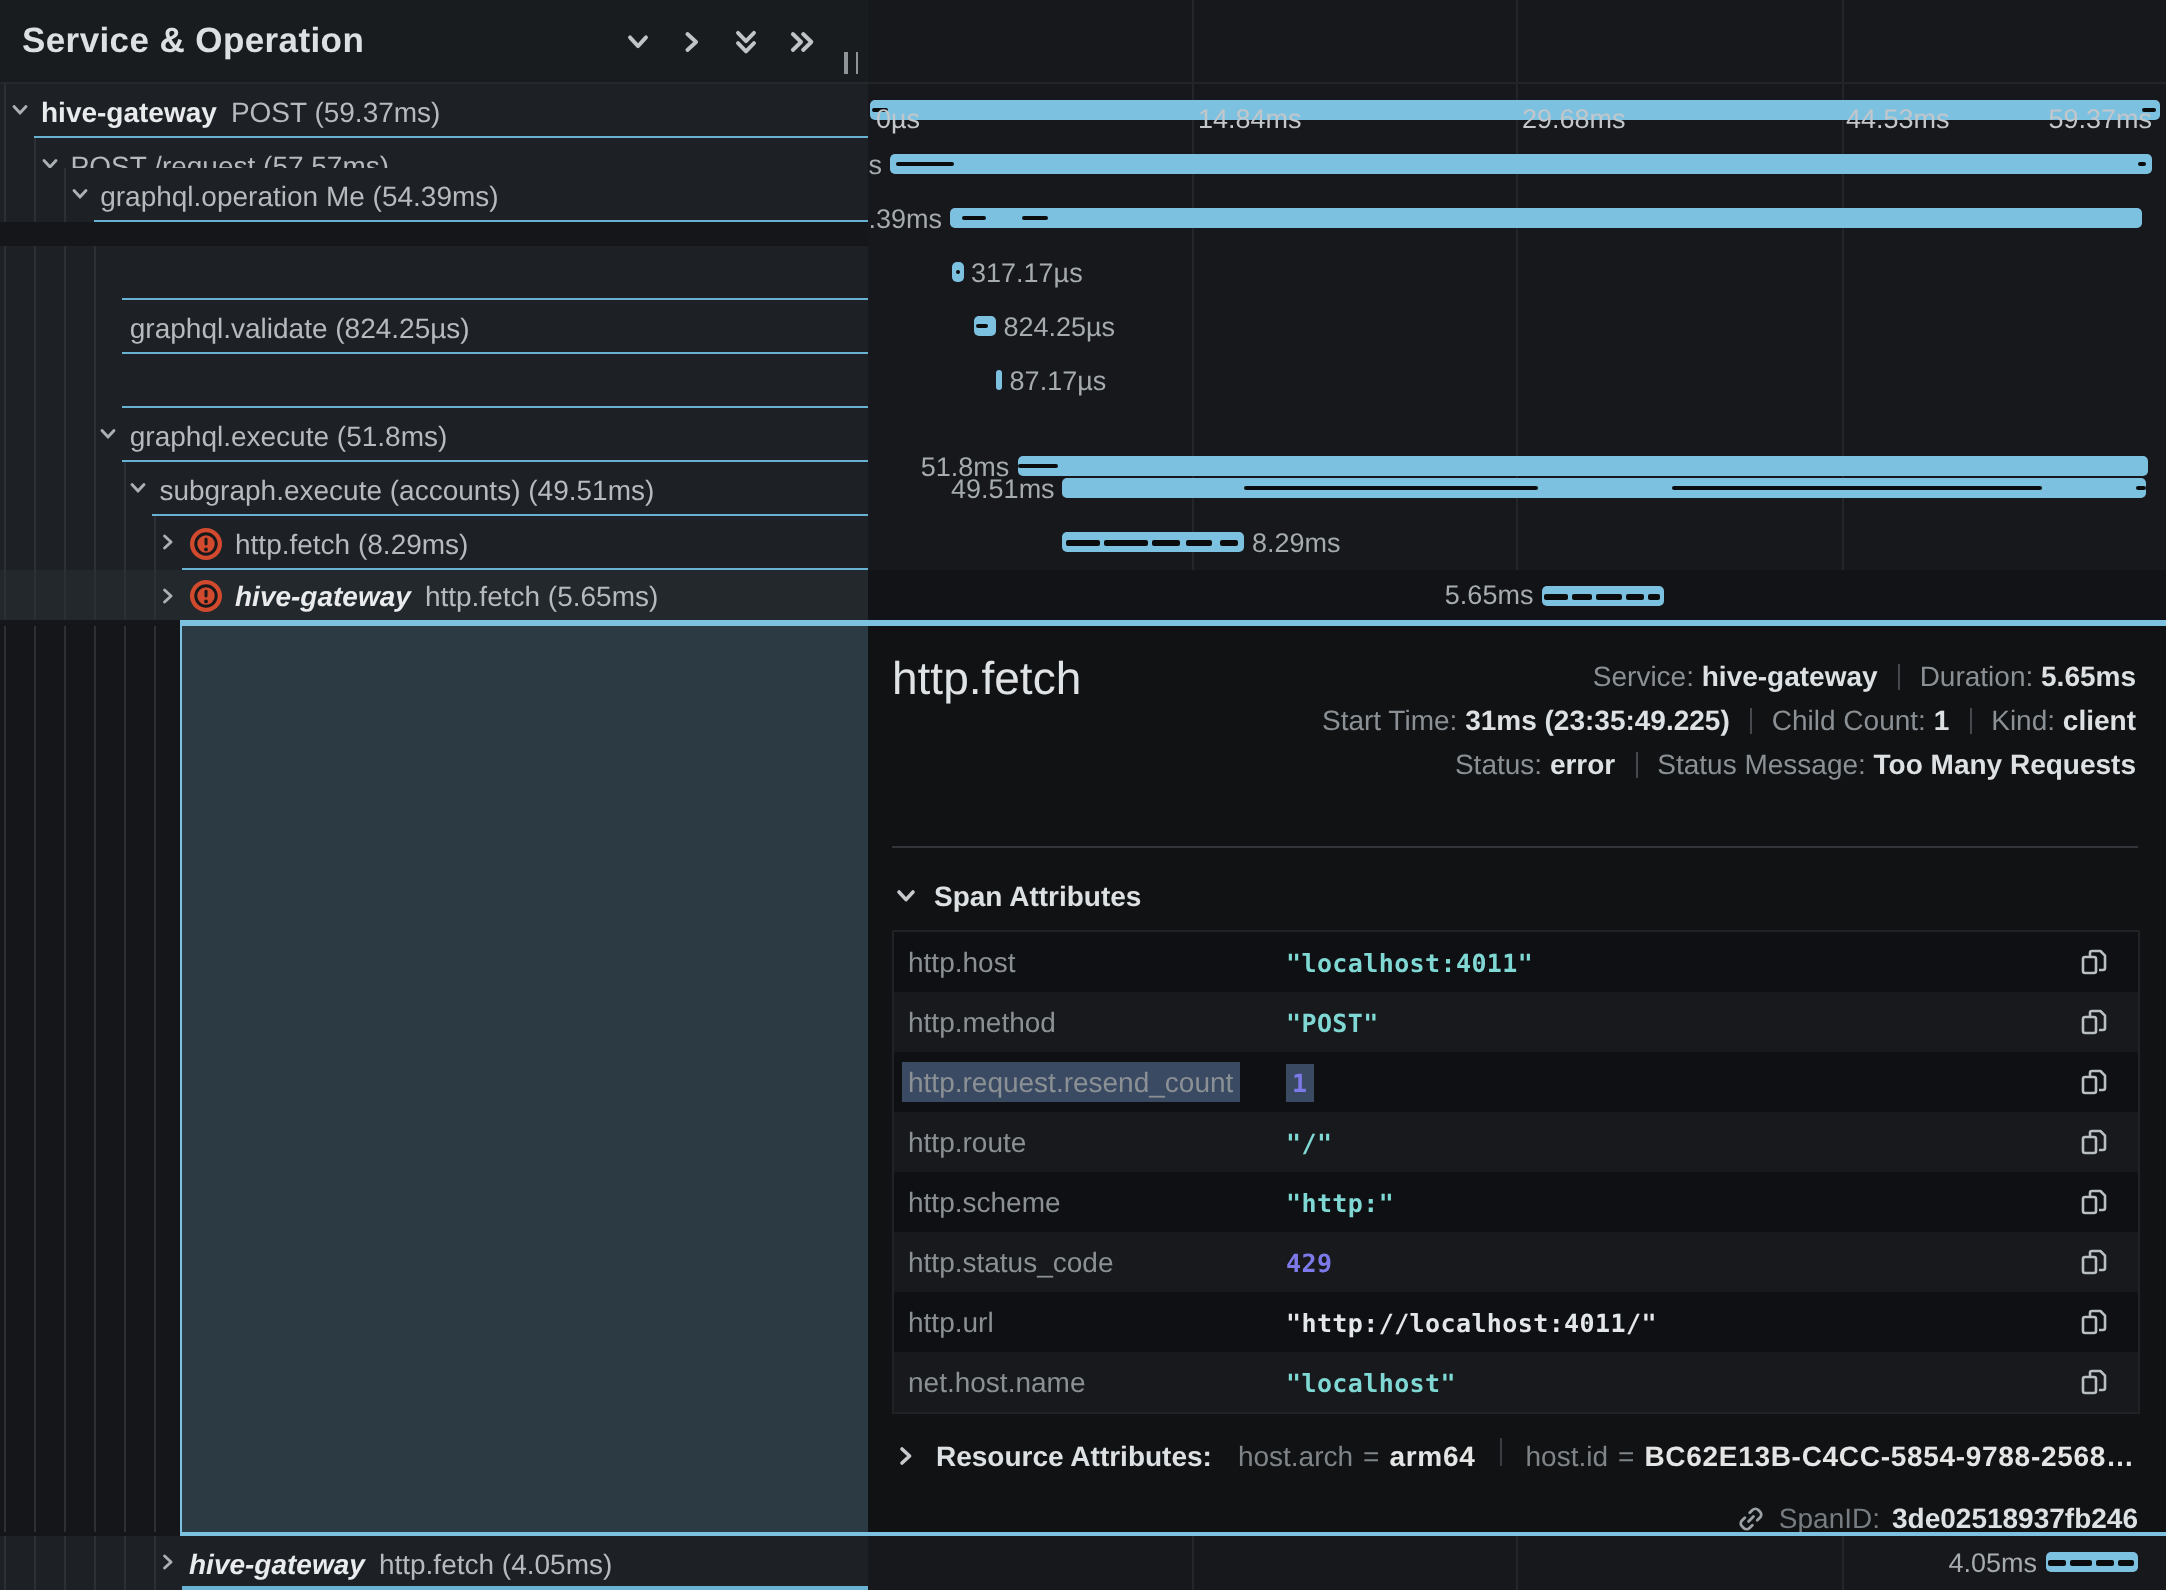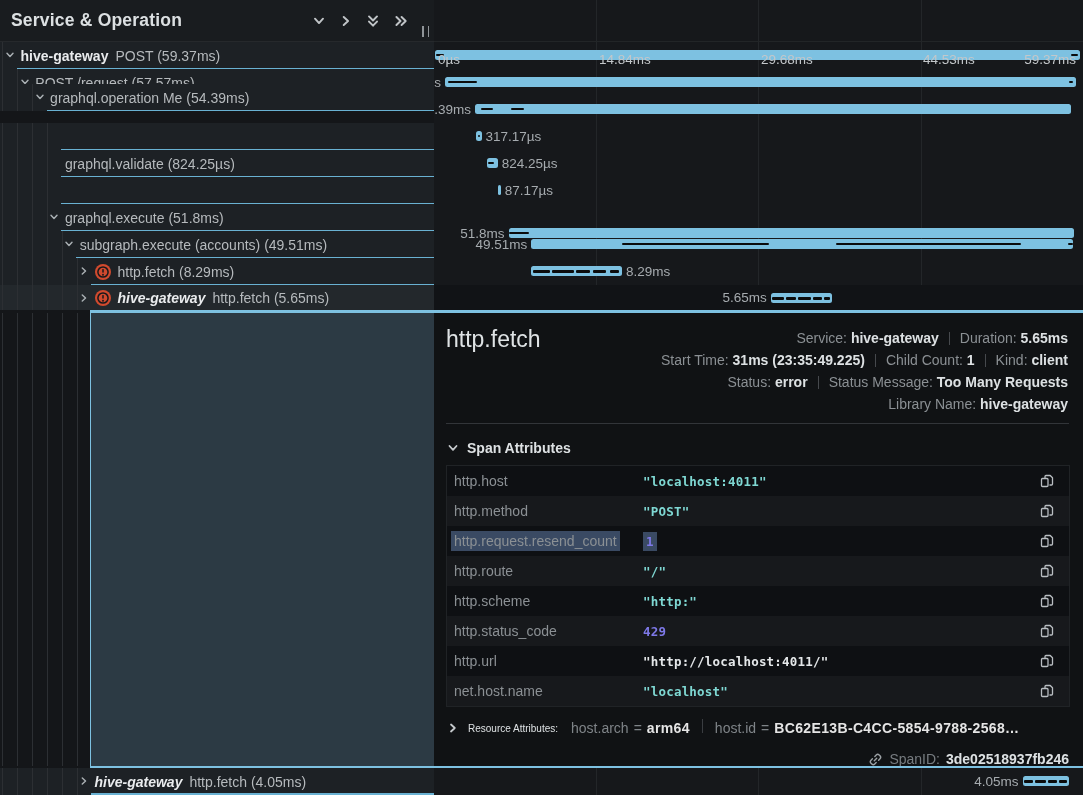--- a/index.html
+++ b/index.html
@@ -68,21 +68,21 @@
   .attr-val{position:absolute;left:196px;font-family:"DejaVu Sans Mono",monospace;font-size:12.5px;font-weight:bold;letter-spacing:.2px;}
   .v-cyan{color:#7fd8d3;}
   .v-purple{color:#7e79e8;}
   .v-white{color:#e4e7e9;}
   .attr-val .hl1{background:#3a4a63;padding:2px 3px;}
   .copy-btn{position:absolute;right:15px;top:8px;width:14px;height:14px;color:#b9bec2;cursor:pointer;}
   .copy-btn svg{display:block;width:14px;height:14px;}
   #resource-line{position:absolute;left:13px;top:400px;height:30px;display:flex;align-items:center;white-space:nowrap;overflow:hidden;right:14px;}
   #resource-line .chev{width:12px;height:12px;color:#c6cacd;margin-right:9px;flex:0 0 auto;}
   #resource-line .chev svg{display:block;width:12px;height:12px;}
-  #resource-title{font-size:10px;font-weight:normal;color:#dde1e3;margin-right:13px;}
+  #resource-title{font-size:14px;font-weight:bold;color:#dde1e3;margin-right:13px;}
   .res-key{font-size:14px;color:#7f8488;}
   .res-eq{font-size:14px;color:#7f8488;margin:0 5px;}
   .res-val{font-size:14px;font-weight:bold;color:#e5e5e5;letter-spacing:.35px;}
   .res-sep{display:inline-block;width:1px;height:14px;background:#3a3d41;margin:0 12px;flex:0 0 auto;}
   #spanid-line{position:absolute;right:14px;top:434px;height:24px;display:flex;align-items:center;gap:6px;}
   #link-icon{width:15px;height:15px;color:#9ca1a5;}
   #link-icon svg{display:block;width:15px;height:15px;}
   #spanid-label{font-size:14px;color:#777c80;}
   #spanid-value{font-size:14px;font-weight:bold;color:#dde1e3;}
 </style>
@@ -394,21 +394,20 @@
         </div>
       </div>
   </div>
 
   <div id="detail">
     <div id="detail-title">http.fetch</div>
     <div id="meta">
         <div class="meta-line"><span class="meta-label">Service: </span><span class="meta-value">hive-gateway</span><span class="meta-sep"></span><span class="meta-label">Duration: </span><span class="meta-value">5.65ms</span></div>
         <div class="meta-line"><span class="meta-label">Start Time: </span><span class="meta-value">31ms (23:35:49.225)</span><span class="meta-sep"></span><span class="meta-label">Child Count: </span><span class="meta-value">1</span><span class="meta-sep"></span><span class="meta-label">Kind: </span><span class="meta-value">client</span></div>
         <div class="meta-line"><span class="meta-label">Status: </span><span class="meta-value">error</span><span class="meta-sep"></span><span class="meta-label">Status Message: </span><span class="meta-value">Too Many Requests</span></div>
-        <div class="meta-line"><span class="meta-label">Library Name: </span><span class="meta-value">hive-gateway</span></div>
       </div>
     <div id="divider"></div>
     <div id="attrs-header">
       <span class="chev">
           <svg viewBox="0 0 12 12" fill="none" stroke="currentColor" stroke-width="1.8" stroke-linecap="round" stroke-linejoin="round">
             <polyline points="2.5,4 6,7.8 9.5,4"></polyline>
           </svg>
         </span>
       <span id="attrs-title">Span Attributes</span>
     </div>

